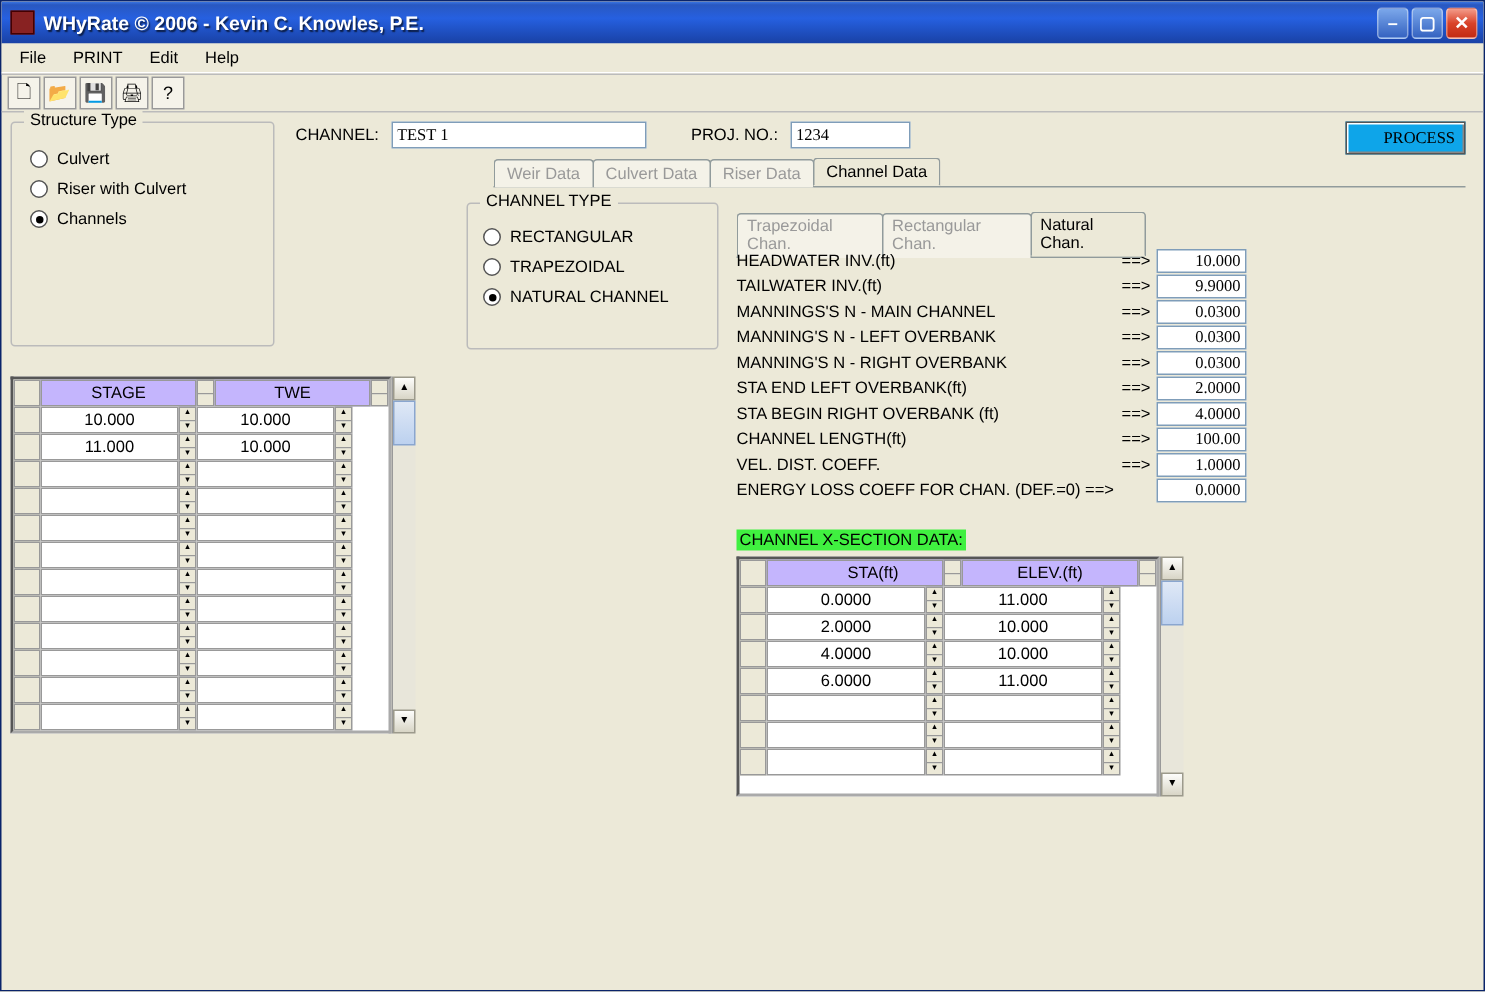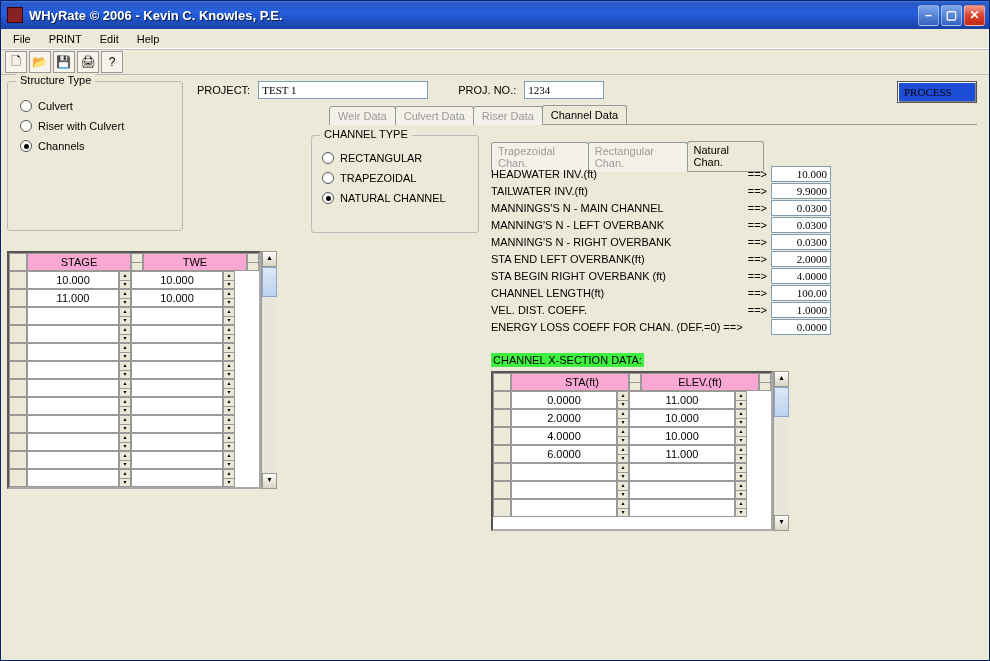--- a/index.html
+++ b/index.html
@@ -104,24 +104,24 @@
     border: 1px solid #7f9db9;
     background: #fff;
     padding: 1px 3px;
     height: 18px;
   }
   .process-btn {
     position: absolute;
     right: 6px; top: 6px;
     width: 80px; height: 22px;
     border: 1px solid #555;
-    background: #1d4ed8;
+    background: #0ea5e9;
     box-shadow: inset 1px 1px #fff, inset -1px -1px #888;
     font: 11px Tahoma;
-    text-align: left;
+    text-align: right;
   }
   
   .groupbox {
     position: absolute;
     border: 1px solid #bbb;
     border-radius: 3px;
   }
   .groupbox > .gb-title {
     position: absolute;
     top: -8px; left: 8px;
@@ -219,21 +219,21 @@
   .grid .gcell, .grid .ghcell {
     border: 1px solid #999;
     height: 18px;
     display: flex;
     align-items: center;
     justify-content: center;
     background: #fff;
     font-size: 11px;
   }
   .grid .ghcell {
-    background: #f9a8d4;
+    background: #c4b5fd;
     font-weight: normal;
   }
   .grid .rowhead {
     width: 18px;
     background: #ece9d8;
     border: 1px solid #999;
   }
   .spincol {
     width: 12px;
     display: flex; flex-direction: column;
@@ -316,21 +316,21 @@
     <div class="tbtn">🗋</div>
     <div class="tbtn">📂</div>
     <div class="tbtn">💾</div>
     <div class="tbtn">🖨</div>
     <div class="tbtn">?</div>
   </div>
 
   <div class="mainarea">
 
     <div class="projectrow">
-      <span class="lbl">PROJECT:</span>
+      <span class="lbl">CHANNEL:</span>
       <input class="txt" style="width: 170px;" value="TEST 1">
       <span style="width:18px"></span>
       <span class="lbl">PROJ. NO.:</span>
       <input class="txt" style="width: 80px;" value="1234">
     </div>
     <button class="process-btn">PROCESS</button>
 
     <div class="groupbox gb-structure">
       <div class="gb-title">Structure Type</div>
       <div class="opts" id="struct-opts">

